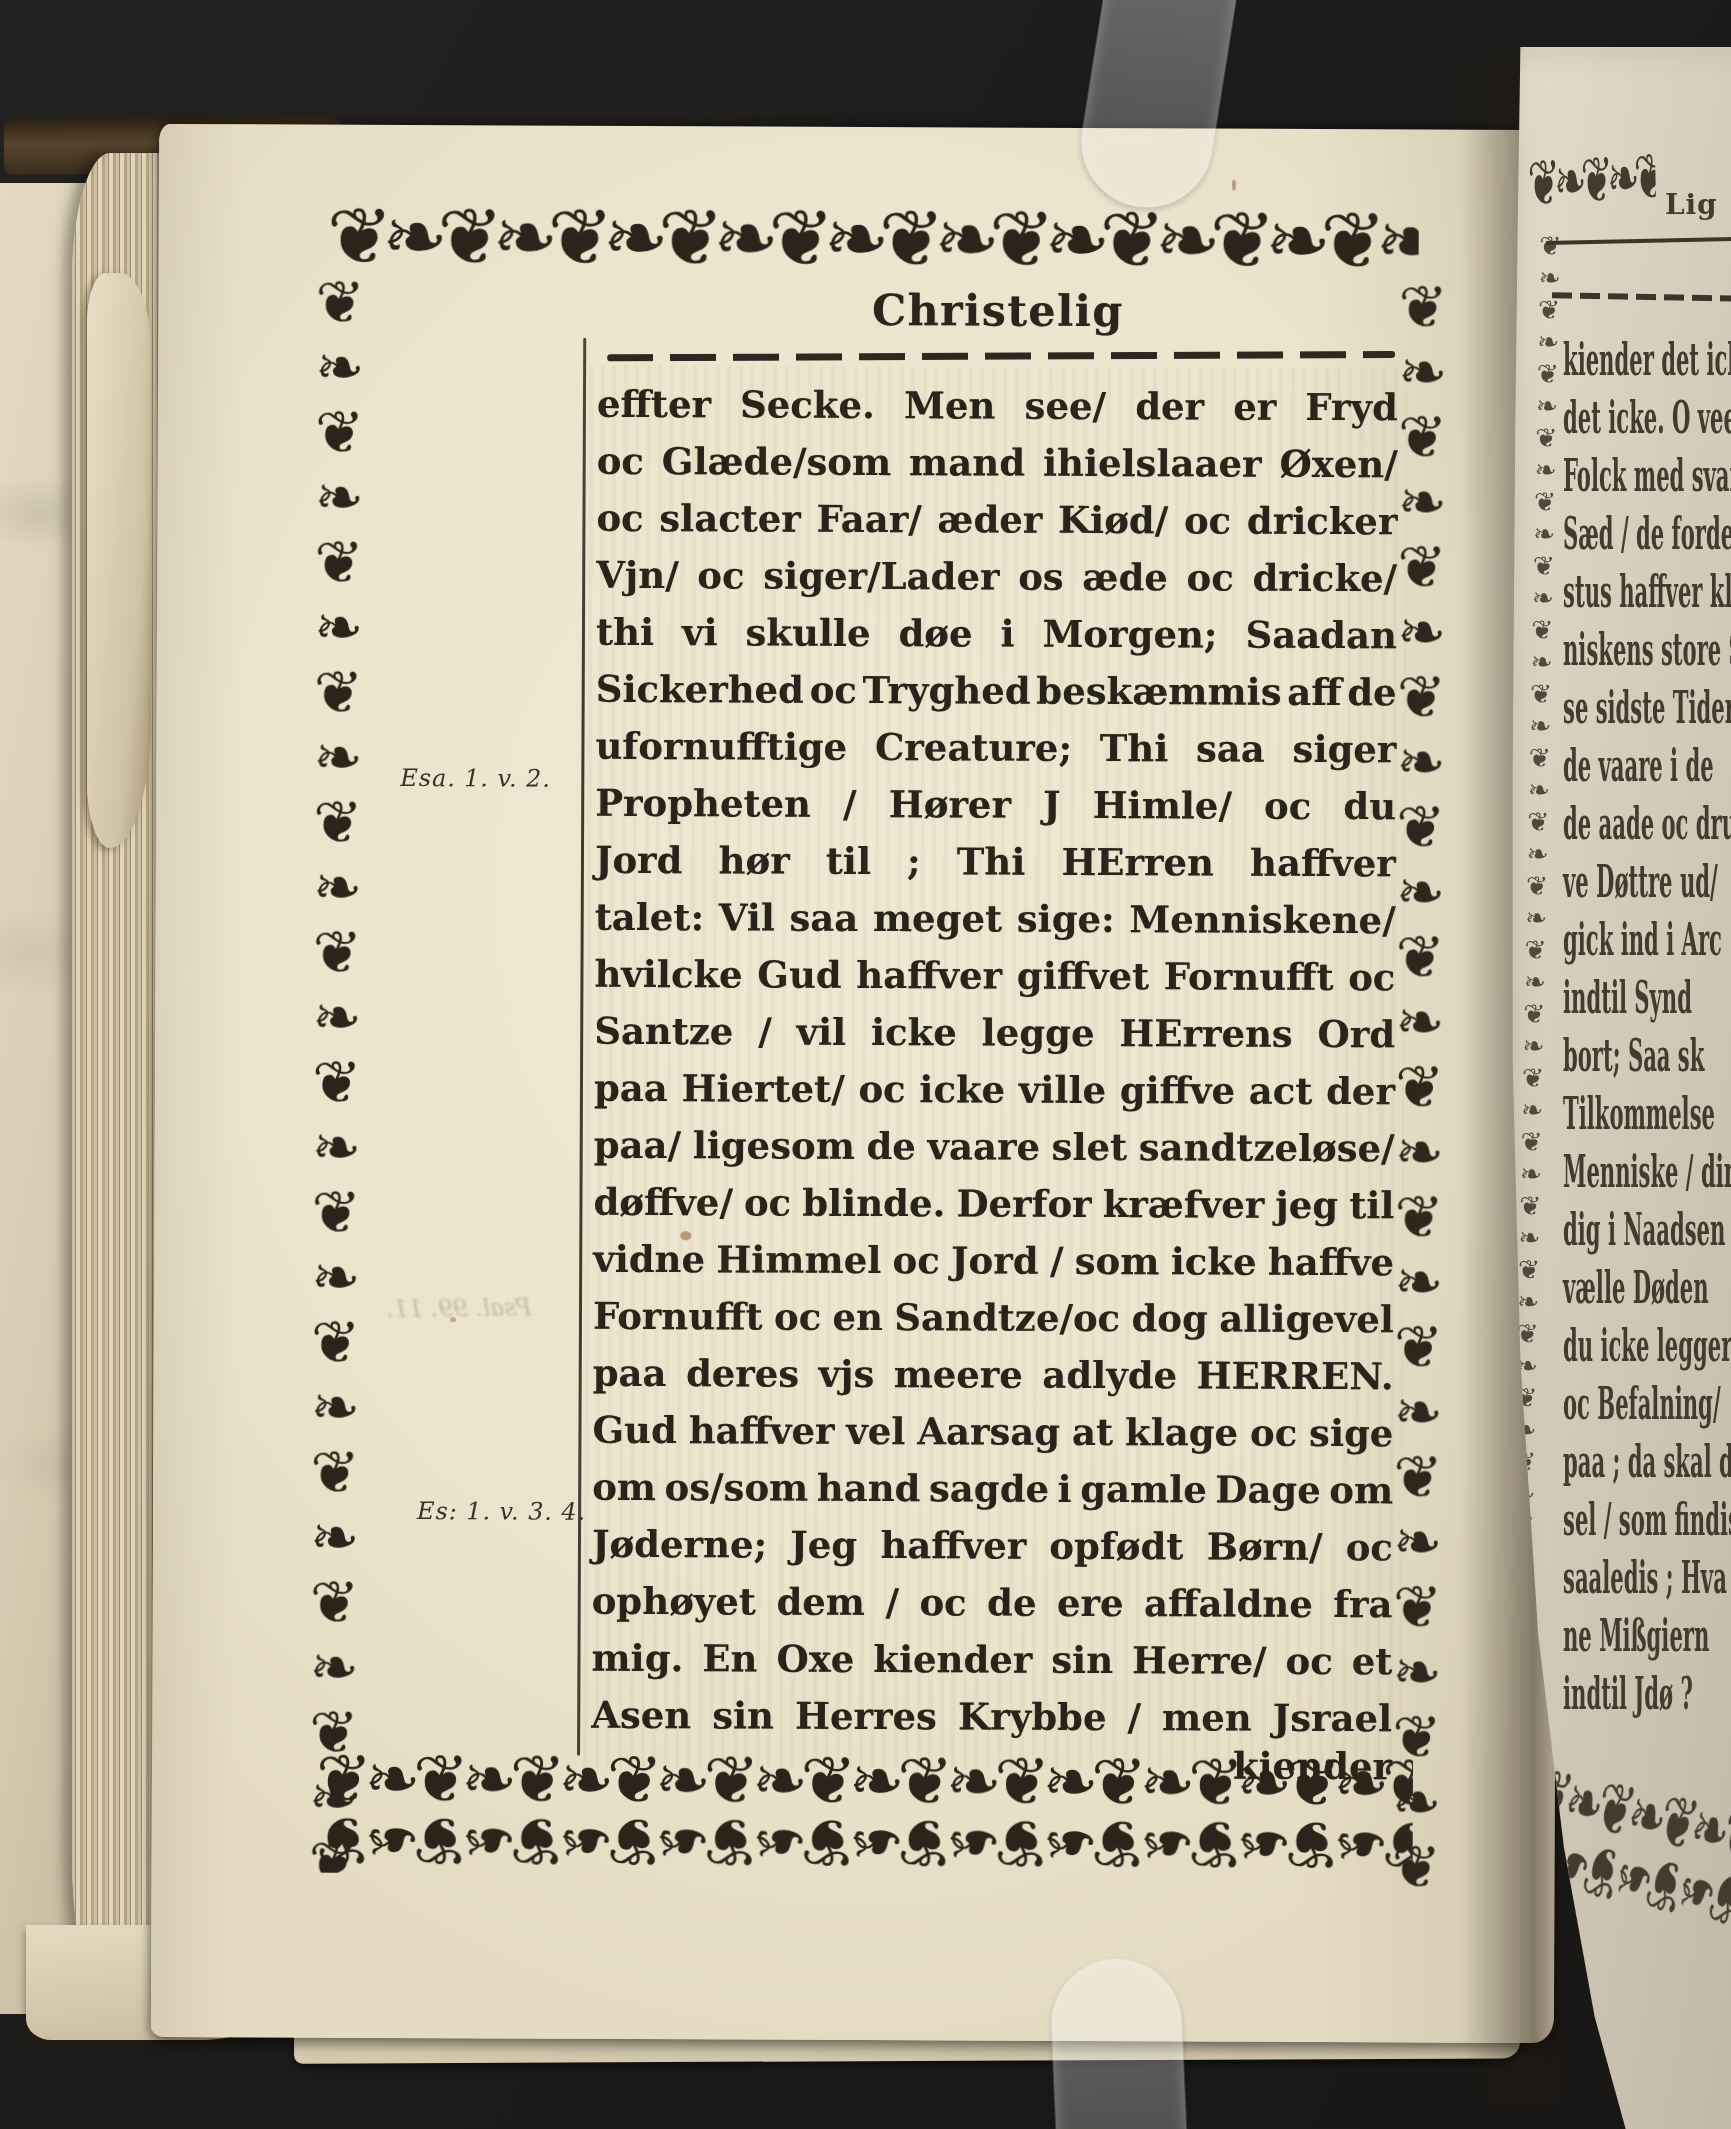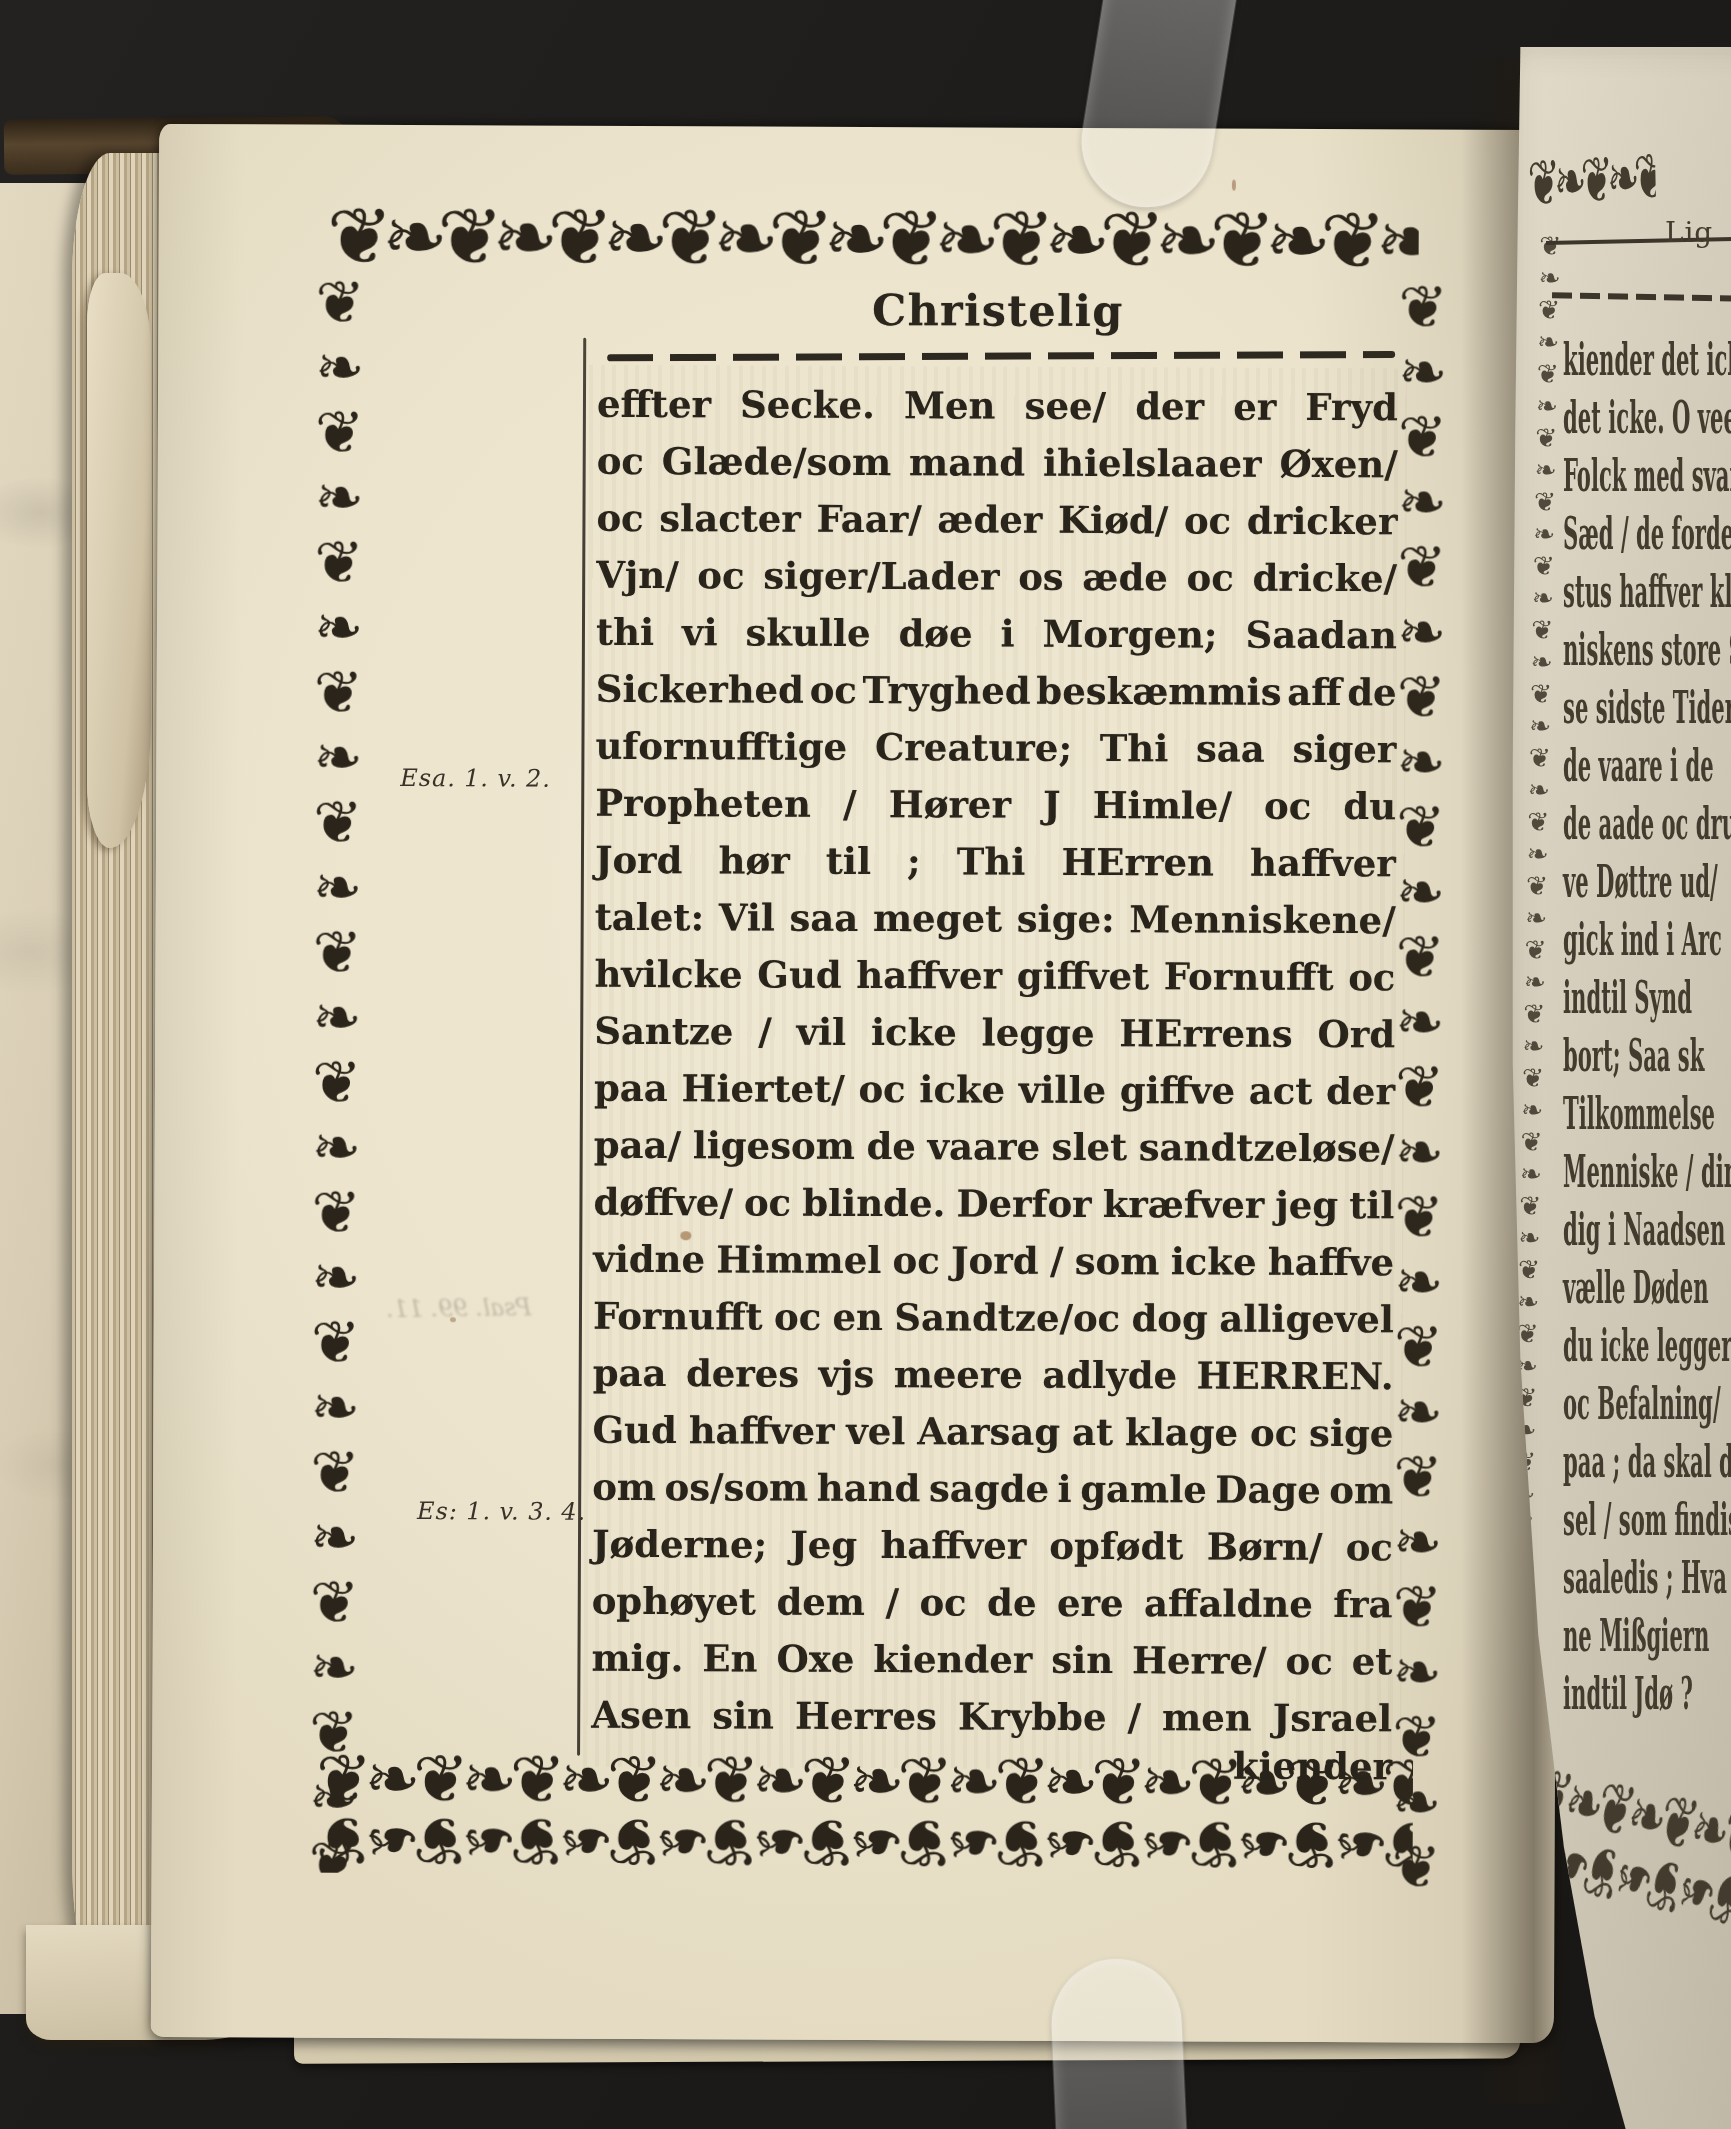--- a/index.html
+++ b/index.html
@@ -103,21 +103,21 @@
   .rp-colstrip{position:absolute;left:41px;top:183px;width:31.5px;height:1588px;
        font-family:"DejaVu Sans",sans-serif;font-size:26.4px;line-height:32px;
        word-break:break-all;overflow:hidden;transform:rotate(1.2deg);opacity:.9;}
   .rp-band-top{position:absolute;left:45px;top:102px;width:213px;height:79px;
        font-family:"DejaVu Sans",sans-serif;font-size:64px;line-height:70px;
        letter-spacing:-9.4px;overflow:hidden;white-space:nowrap;
        transform:scaleX(.6) rotate(-2deg);transform-origin:left top;}
   .rp-rule{position:absolute;left:64px;top:192px;width:192px;height:4.3px;
        background:#3c352a;transform:rotate(-1.2deg);}
   .rp-header-frag{position:absolute;left:183px;top:141px;font-size:28px;
-       font-weight:400;letter-spacing:0.9px;margin-top:28px;}
+       font-weight:700;letter-spacing:0.9px;}
   .rp-dash{position:absolute;left:70px;top:247px;width:187px;height:6px;
        background:repeating-linear-gradient(90deg,#3c352a 0 19.6px,transparent 19.6px 28px);
        transform:rotate(1deg);}
   .rp-lines{position:absolute;left:81px;top:284px;width:468px;
        font-size:44px;font-weight:700;line-height:58px;white-space:nowrap;
        transform:scaleX(.48);transform-origin:left top;}
   .rp-band-bottom{position:absolute;left:60px;top:1712px;width:383px;height:162px;
        font-family:"DejaVu Sans",sans-serif;font-size:72px;line-height:68px;
        letter-spacing:-8.5px;overflow:hidden;white-space:nowrap;
        transform:rotate(12deg) scaleX(.62);transform-origin:left top;filter:blur(0.7px);}

